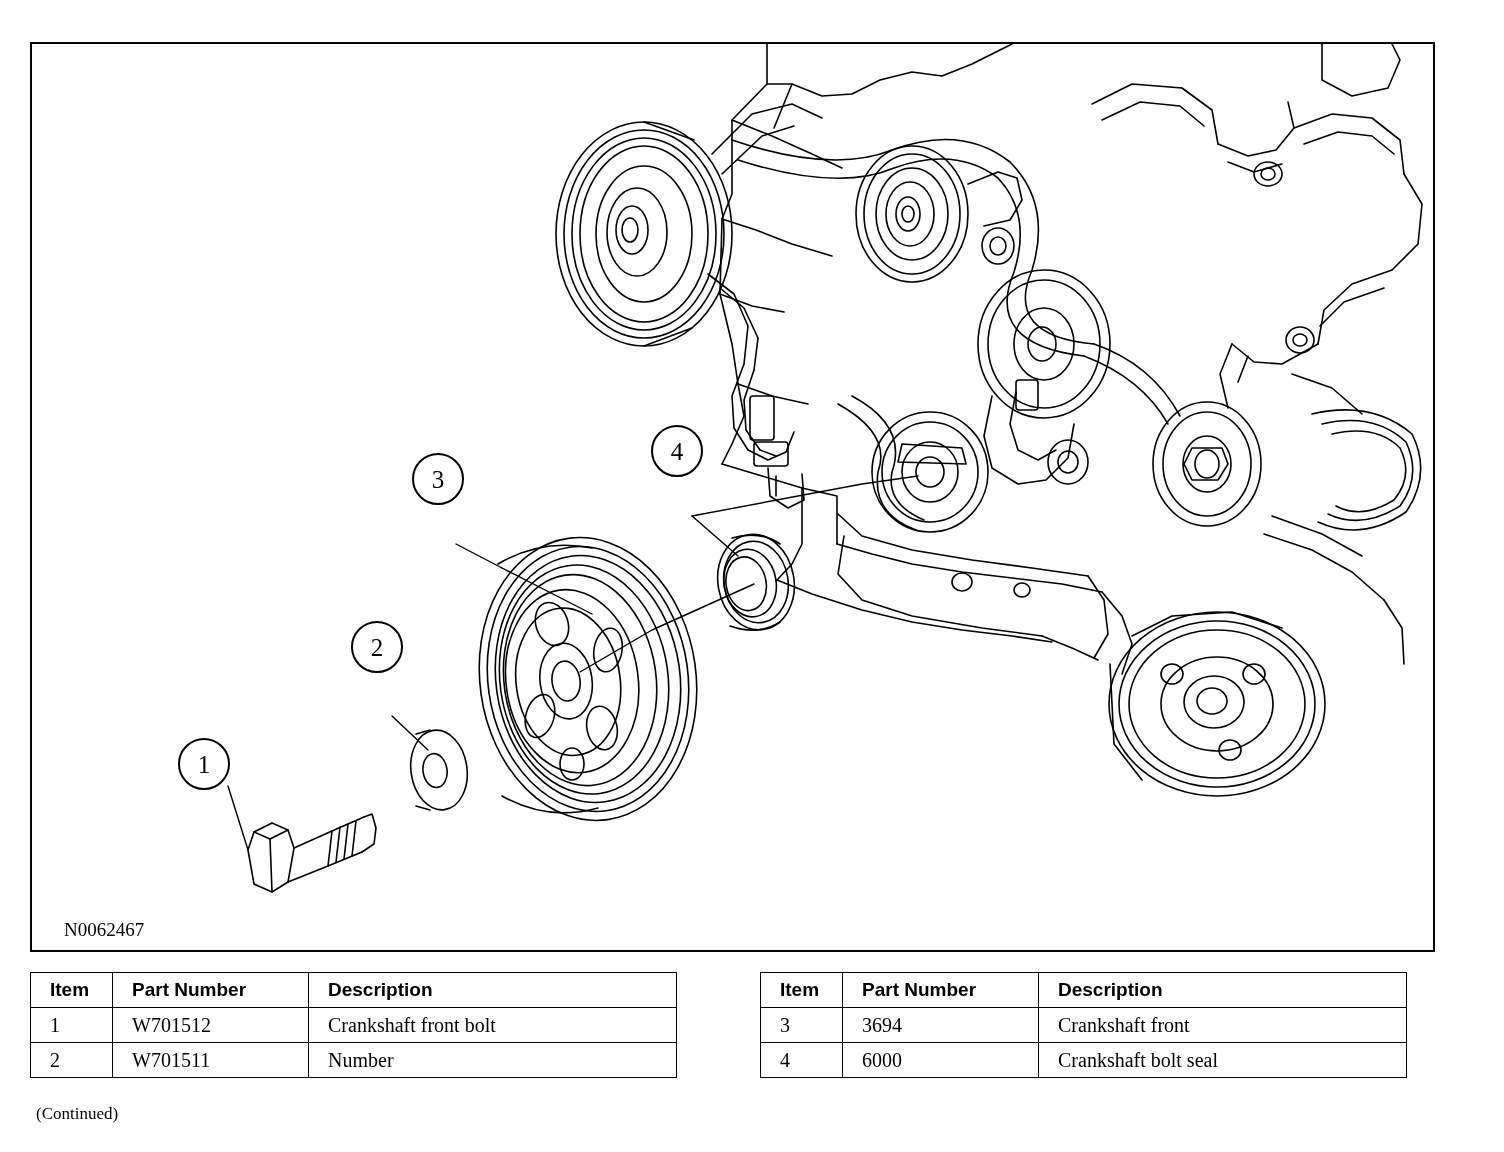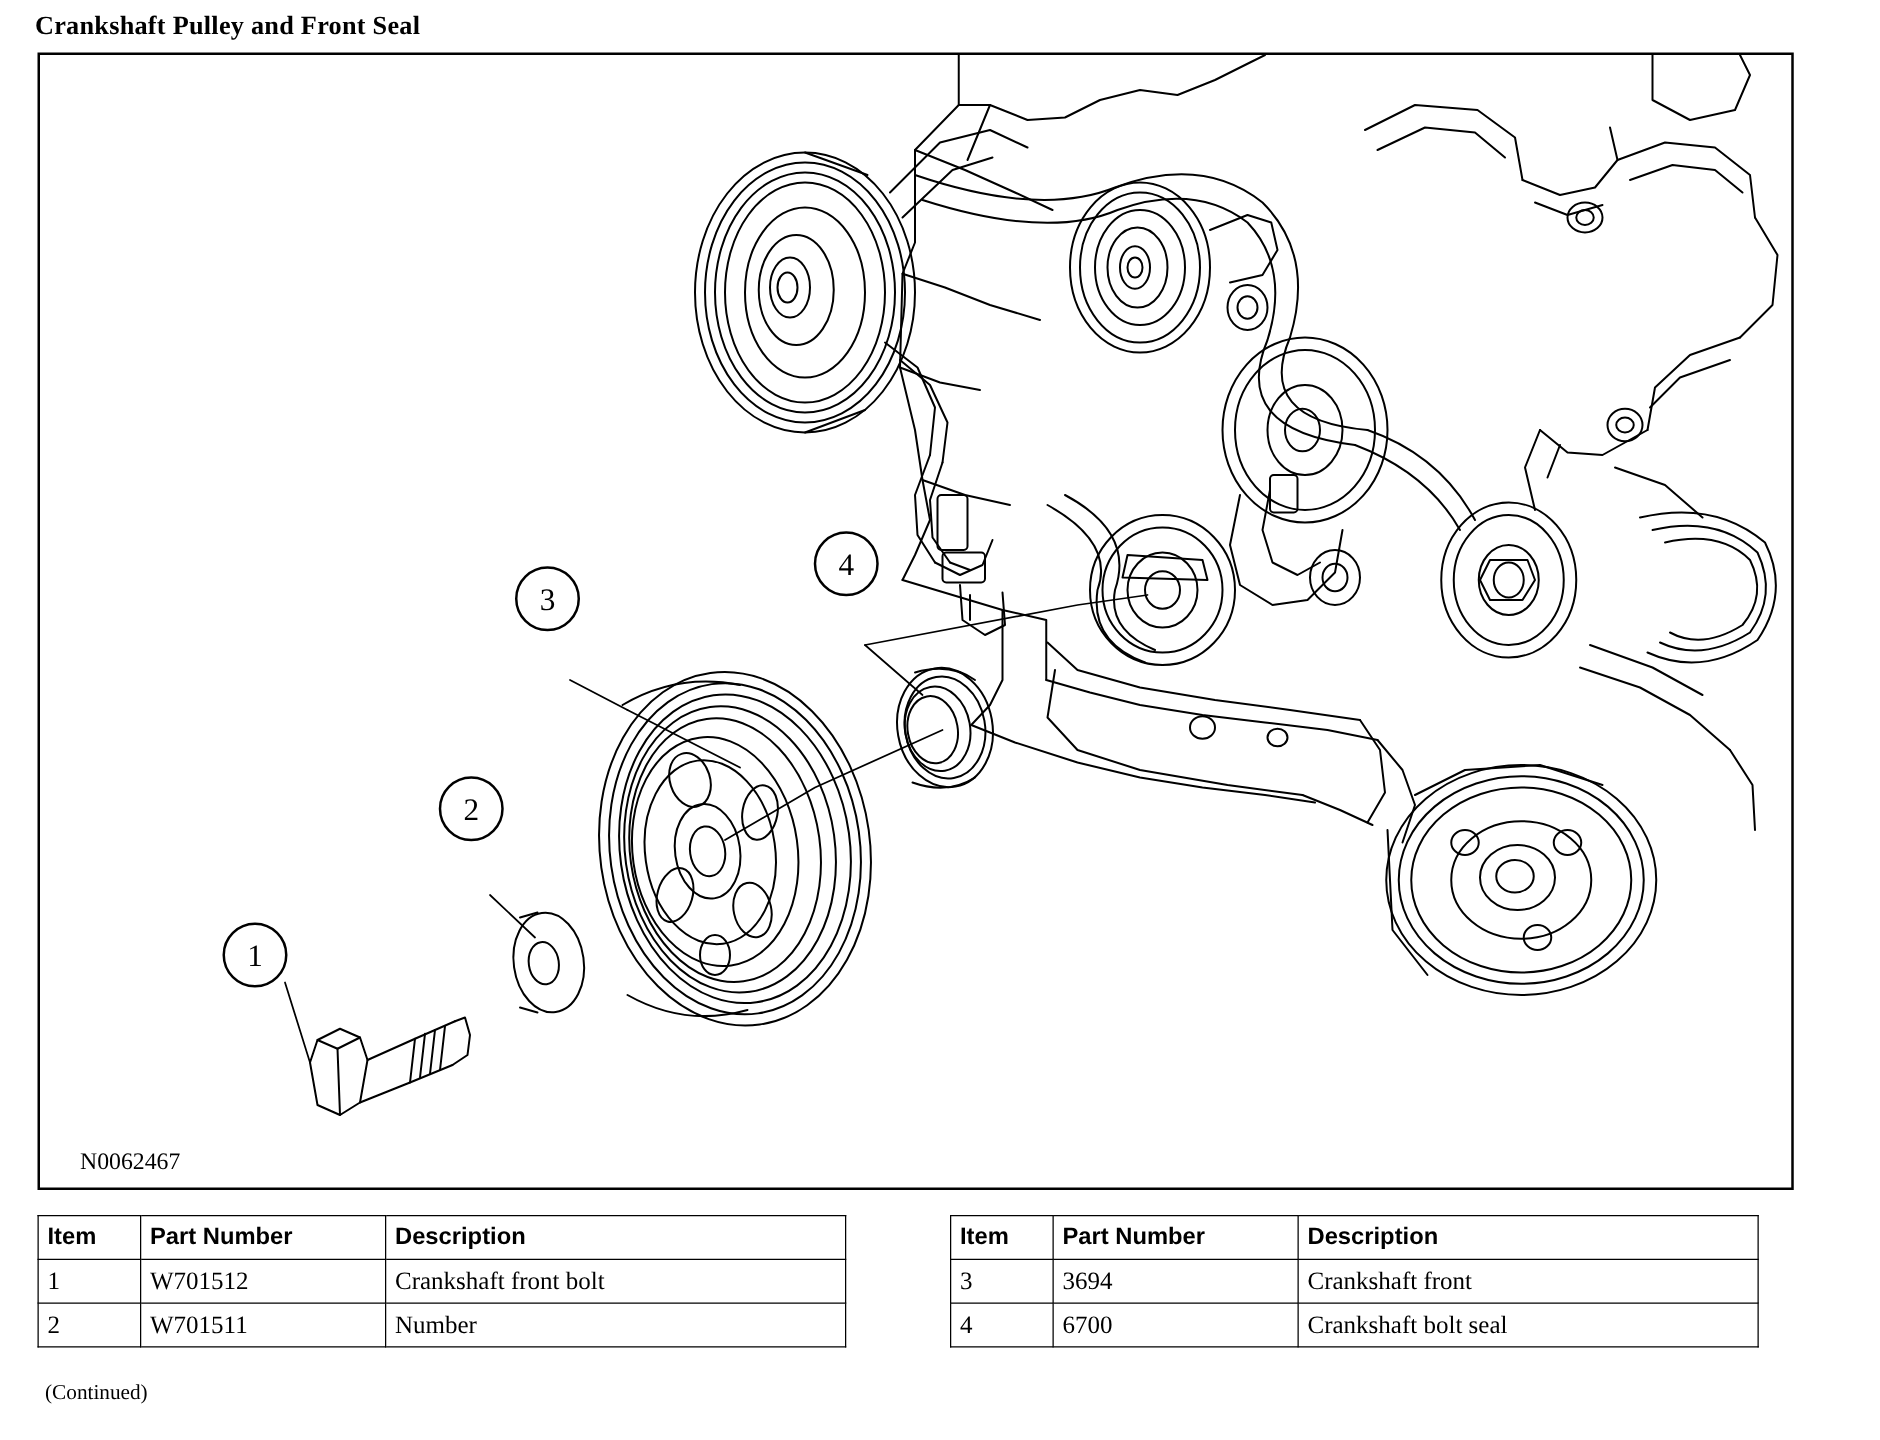--- a/index.html
+++ b/index.html
@@ -62,21 +62,21 @@
     width: 1440px;
   }
   table.parts {
     border-collapse: collapse;
     font-family: "Liberation Serif", serif;
     font-size: 20px;
     table-layout: fixed;
   }
   table.parts th, table.parts td {
     border: 1.5px solid #000;
-    padding: 4px 7px;
+    padding: 4px 19px;
     text-align: left;
     height: 26px;
     vertical-align: middle;
   }
   table.parts th {
     font-weight: bold;
     font-family: "Liberation Sans", sans-serif;
     font-size: 19px;
   }
   .tbl-left {
@@ -102,21 +102,20 @@
   .callout-text {
     font-family: "Liberation Serif", serif;
     font-size: 25px;
   }
 </style>
 </head>
 <body>
 
 <div class="page">
 
-  <div class="doc-title">Crankshaft Pulley and Front Seal</div>
 
   <div class="figure-frame">
 
     <svg class="art" viewBox="0 0 1401 906" preserveAspectRatio="none">
       <g fill="none" stroke="#000" stroke-width="1.6" stroke-linecap="round" stroke-linejoin="round">
 
         <g>
           <path d="M735 0 L735 40 L700 76 L700 150 L690 175 L688 250 L700 300 L706 340 L712 372 L700 400 L690 420"></path>
           <path d="M735 40 L760 40 L790 52 L820 50 L848 36 L880 28 L910 32 L940 20 L968 6 L980 0"></path>
           <path d="M700 76 L740 92 L780 110 L810 124"></path>
@@ -383,21 +382,21 @@
         </tr>
       </thead>
       <tbody>
         <tr>
           <td>3</td>
           <td>3694</td>
           <td>Crankshaft front</td>
         </tr>
         <tr>
           <td>4</td>
-          <td>6700</td>
+          <td>6000</td>
           <td>Crankshaft bolt seal</td>
         </tr>
       </tbody>
     </table>
 
   </div>
 
   <div class="continued">(Continued)</div>
 
 </div>

